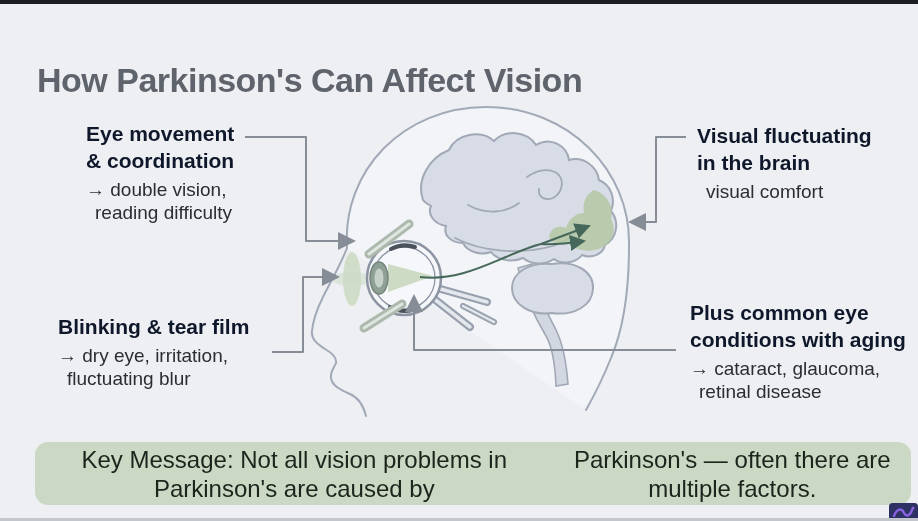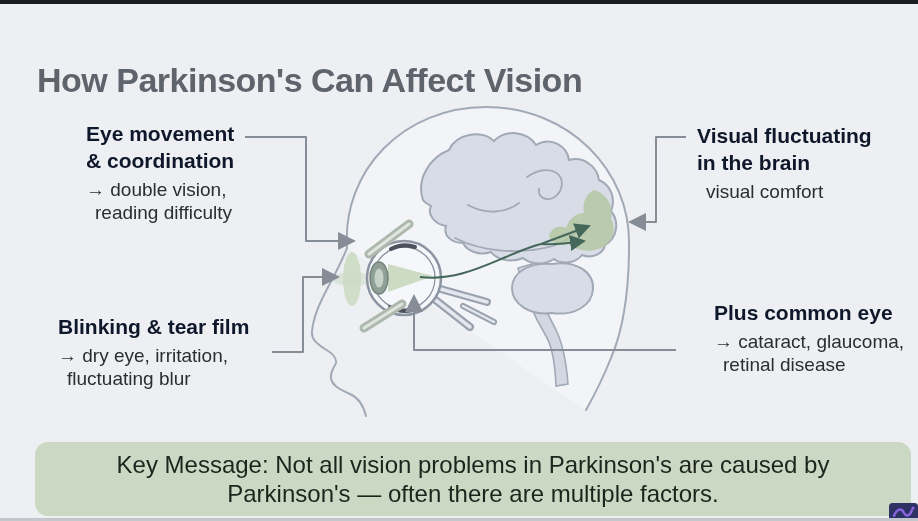--- a/index.html
+++ b/index.html
@@ -16,25 +16,25 @@
     font-size:34px;font-weight:bold;color:#5f646c;letter-spacing:-0.5px;white-space:nowrap;
   }
   .diagram-svg{position:absolute;left:0;top:0;width:918px;height:521px;}
   .callout{position:absolute;}
   .callout .heading{font-size:21px;font-weight:bold;color:#0f172a;line-height:27px;}
   .callout .details{font-size:19px;color:#2b2e31;line-height:23px;margin-top:4px;}
   .callout .indent{padding-left:9px;}
   .co-eye-movement{left:86px;top:120px;}
   .co-visual-processing{left:697px;top:122px;}
   .co-blinking{left:58px;top:313px;}
-  .co-aging{left:690px;top:299px;margin-left:24px;}
+  .co-aging{left:690px;top:299px;}
   .keybox{
-    position:absolute;left:35px;top:442px;width:876px;height:74px;
+    position:absolute;left:35px;top:442px;width:876px;height:63px;
     background:#cbd8c4;border-radius:13px;
-    display:flex;flex-direction:column;justify-content:center;align-items:center;
+    display:flex;flex-direction:row;justify-content:center;align-items:center;
     color:#1c241c;font-size:24px;line-height:29px;text-align:center;
   }
   .watermark{position:absolute;left:889px;top:503px;width:29px;height:18px;}
 </style>
 </head>
 <body>
 
 <div class="stage">
 
   <div class="topbar"></div>
@@ -135,20 +135,21 @@
     </div>
     <div class="details">
       <div>→ dry eye, irritation,</div>
       <div class="indent">fluctuating blur</div>
     </div>
   </div>
 
   <div class="callout co-aging">
     <div class="heading">
       <div>Plus common eye</div>
+      <div>conditions with aging</div>
     </div>
     <div class="details">
       <div>→ cataract, glaucoma,</div>
       <div class="indent">retinal disease</div>
     </div>
   </div>
 
   <div class="keybox">
     <div>Key Message: Not all vision problems in Parkinson's are caused by</div>
     <div>Parkinson's — often there are multiple factors.</div>

